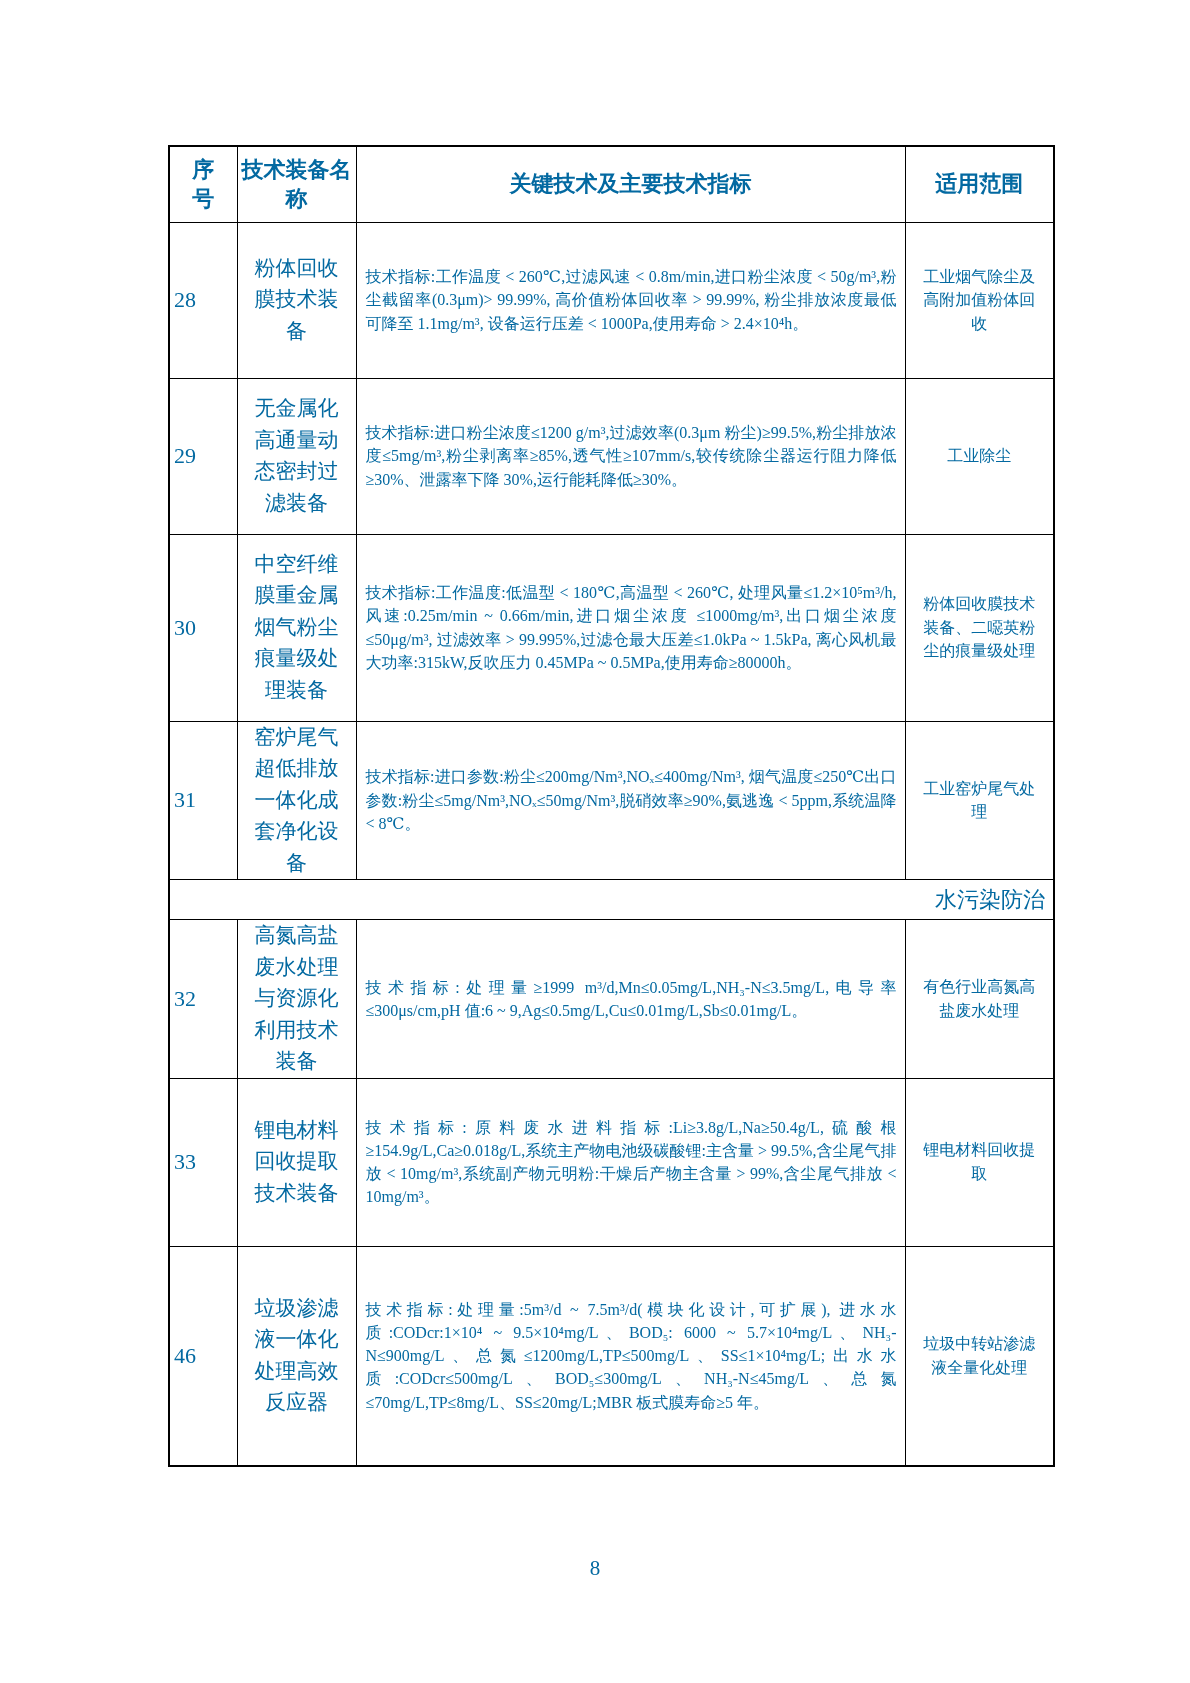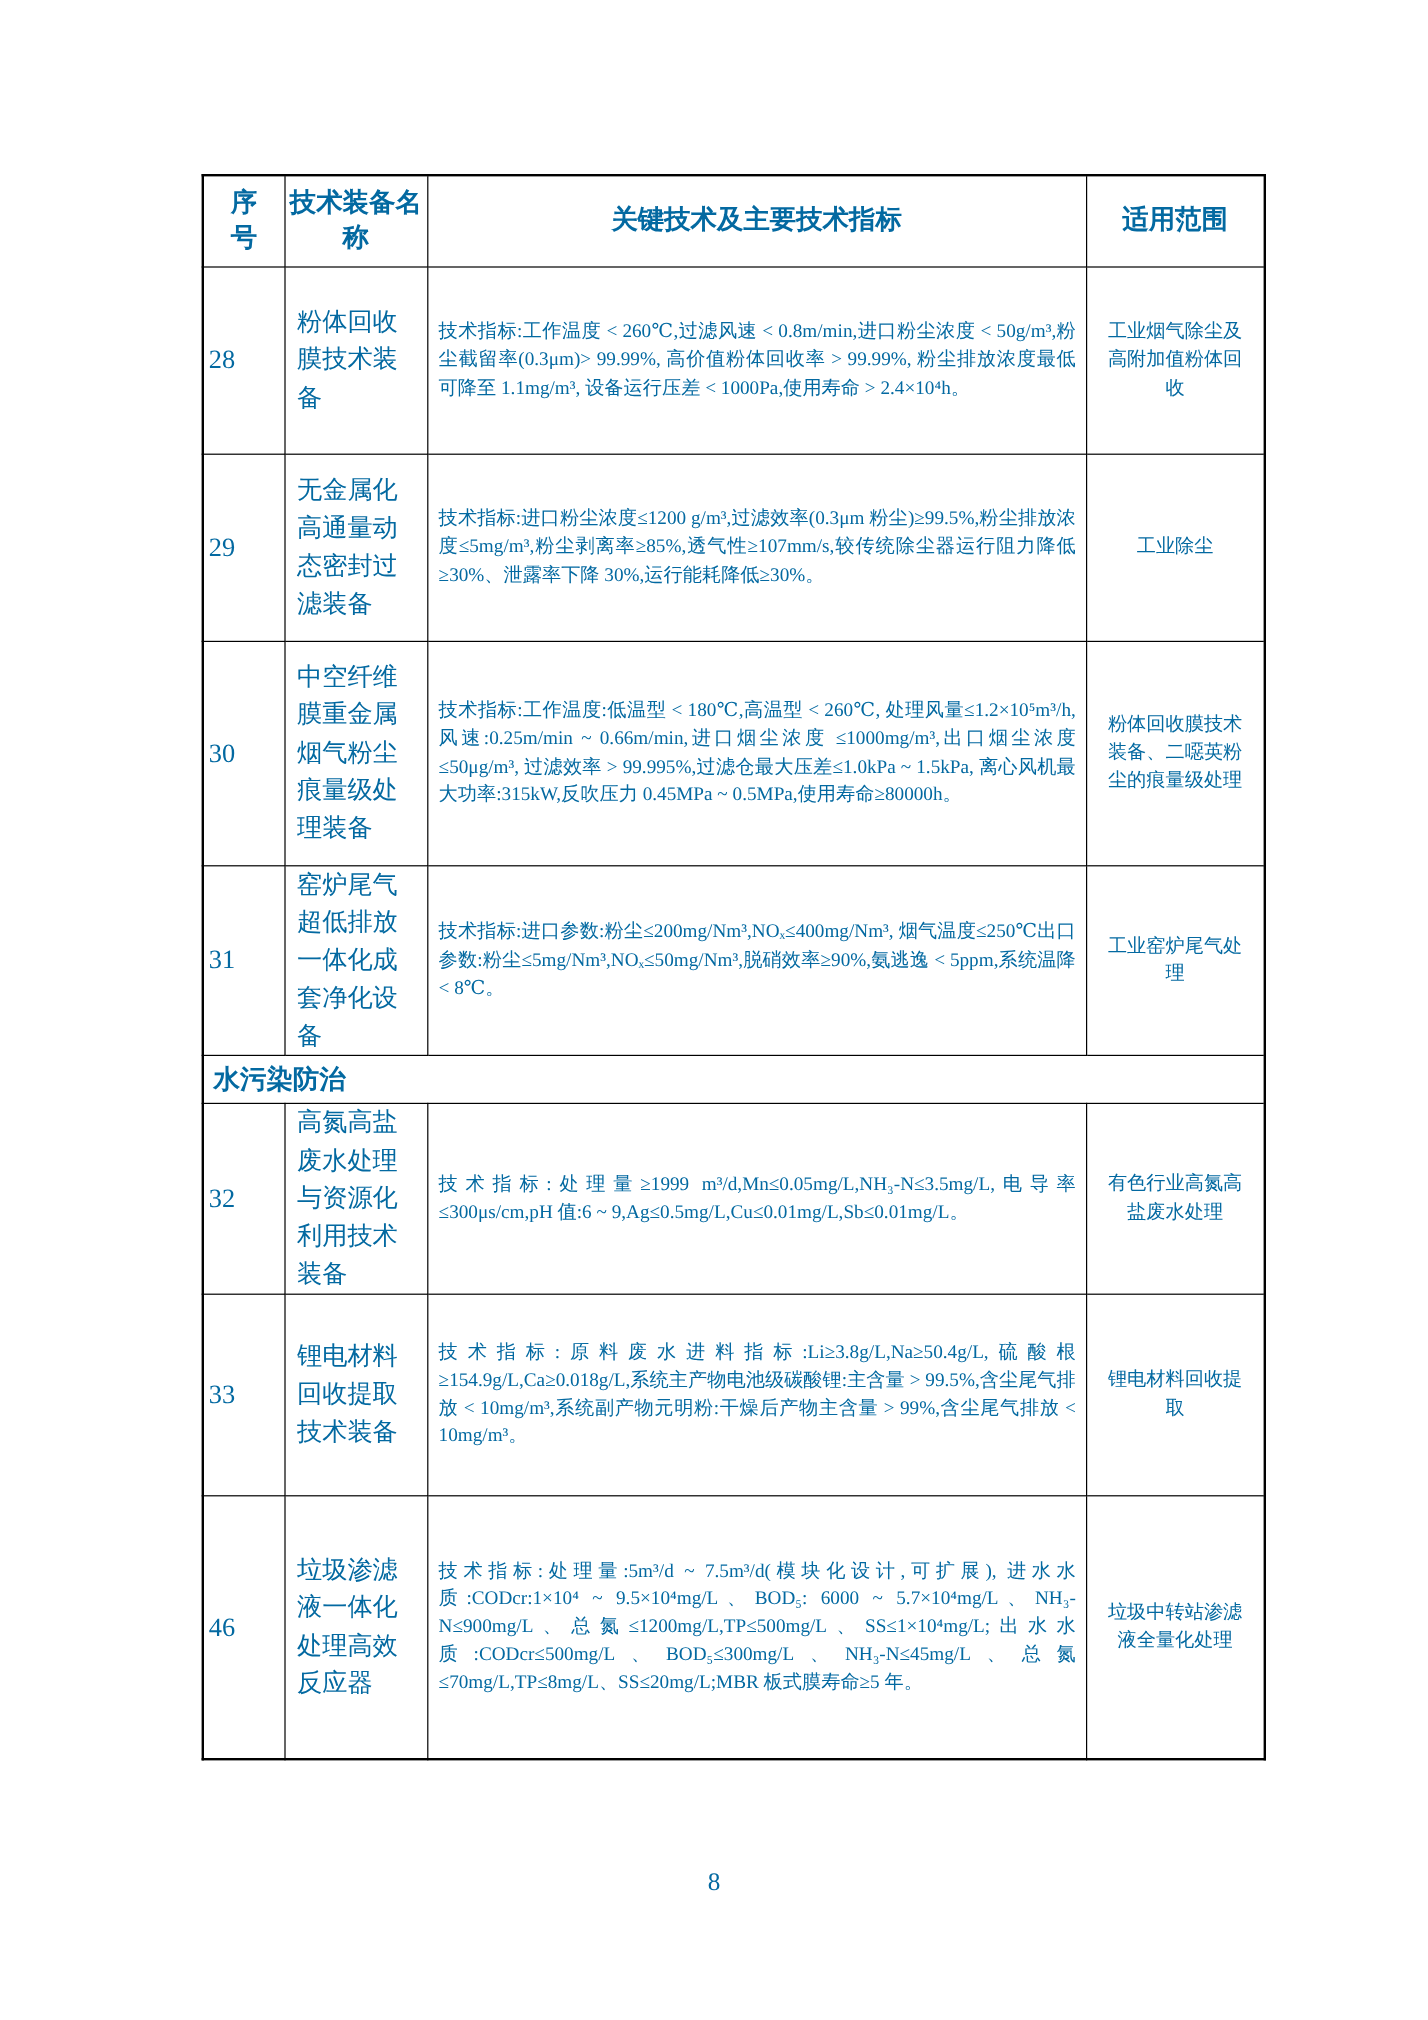--- a/index.html
+++ b/index.html
@@ -35,42 +35,42 @@
   th.h-no{padding:0 14px;}
   th.h-name{padding:0 4px;}
   th.h-ind{padding:0 6px;}
   th.h-scope{padding:0 10px;}
   td.c-no{
     text-align:left;
     font-size:22px;
     padding:0 4px;
   }
   td.c-name{
-    text-align:left;
+    text-align:center;
     font-size:21px;
     line-height:1.5;
     padding:0 10px;
   }
   td.c-ind{
     text-align:justify;
     font-size:16px;
     line-height:1.45;
     padding:4px 8px 4px 9px;
   }
   td.c-scope{
     text-align:center;
     font-size:16px;
     line-height:1.47;
     padding:0 11px;
   }
   tr.band td{
     font-family:"DejaVu Sans","Liberation Sans",sans-serif;
-    font-weight:700;
+    font-weight:400;
     font-size:22px;
-    text-align:left;
+    text-align:right;
     padding:2px 8px;
   }
   .rh-head{height:76px;}
   .rh-28{height:156px;}
   .rh-29{height:156px;}
   .rh-30{height:187px;}
   .rh-31{height:157px;}
   .rh-band{height:40px;}
   .rh-32{height:155px;}
   .rh-33{height:168px;}

